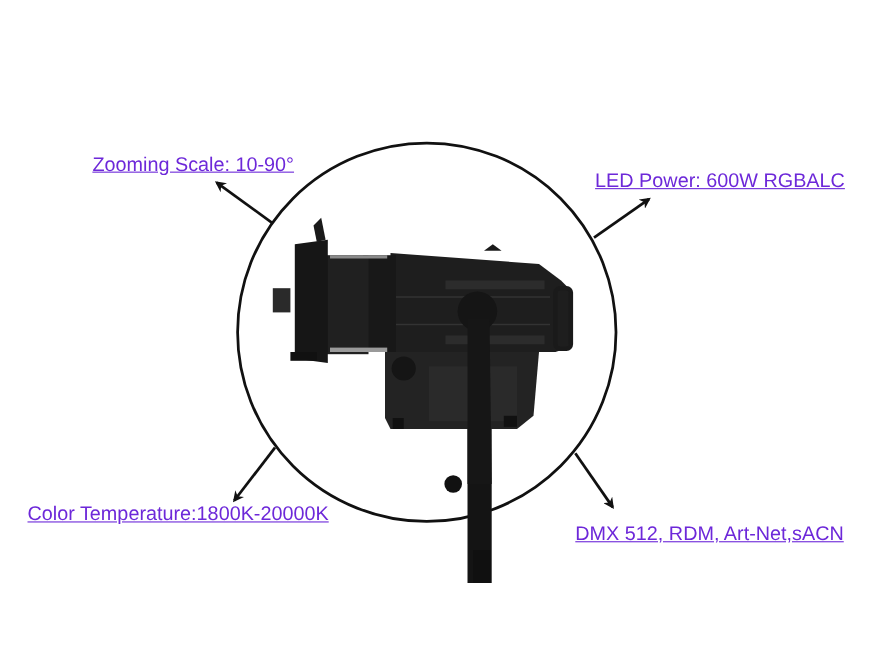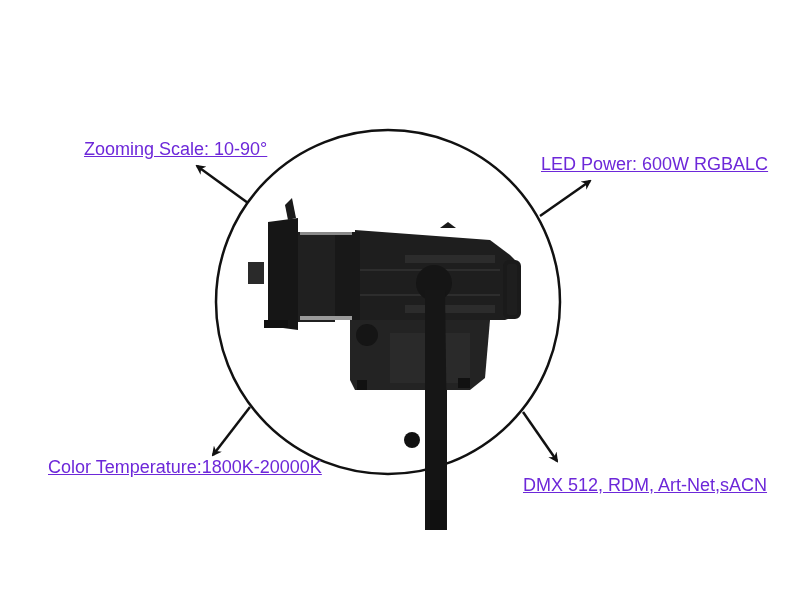--- a/index.html
+++ b/index.html
@@ -55,14 +55,14 @@
     <path d="M285 205 L292 198 L296 218 L288 220 Z" fill="#1a1a1a"></path>
     <rect x="248" y="262" width="16" height="22" fill="#2a2a2a"></rect>
 
     <circle cx="434" cy="283" r="18" fill="#151515"></circle>
     <path d="M425 290 L445 290 L447 440 L425 440 Z" fill="#161616"></path>
   </g>
 </svg>
 
 <div class="label" style="left:84px;top:139px;">Zooming Scale: 10-90°</div>
 <div class="label" style="left:541px;top:154px;">LED Power: 600W RGBALC</div>
-<div class="label" style="left:48px;top:457px;">Color Temperature:1800K-20000K</div>
+<div class="label" style="left:25px;top:457px;">Color Temperature:1800K-20000K</div>
 <div class="label" style="left:523px;top:475px;">DMX 512, RDM, Art-Net,sACN</div>
 
 </body></html>

